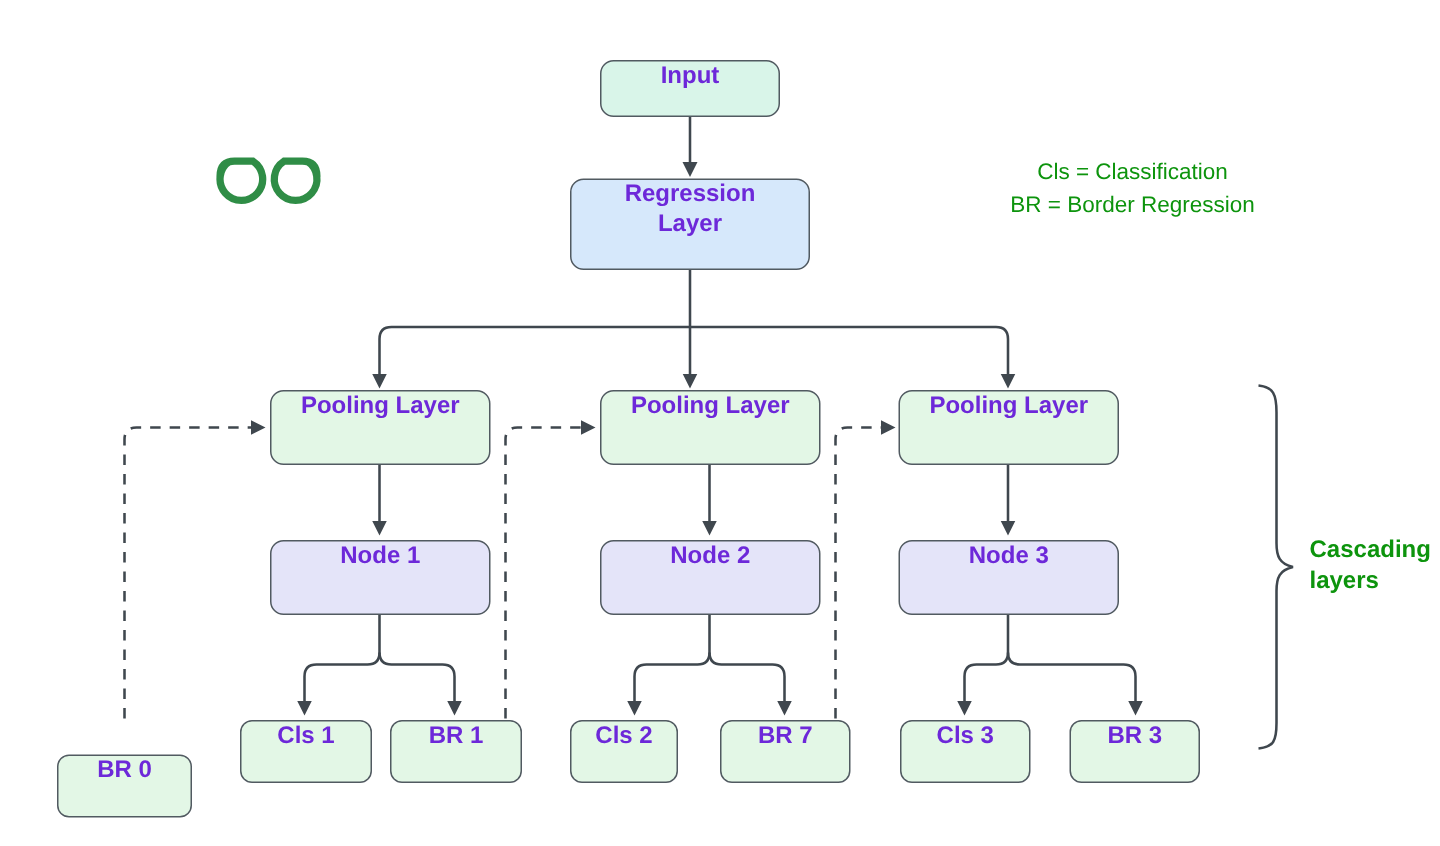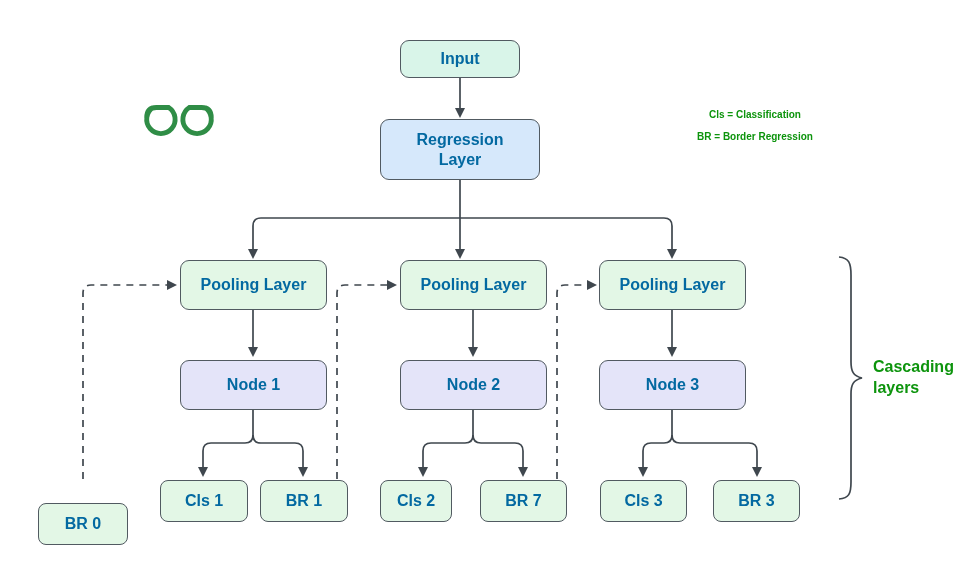--- a/index.html
+++ b/index.html
@@ -1,31 +1,31 @@
 <!DOCTYPE html>
 <html><head>
 <meta charset="utf-8">
 <style>
   html,body{margin:0;padding:0;background:#ffffff;}
   body{width:960px;height:564px;overflow:hidden;font-family:"Liberation Sans",sans-serif;}
   #canvas{position:relative;width:960px;height:564px;background:#ffffff;}
   #wires{position:absolute;left:0;top:0;width:960px;height:564px;}
   .box{
-    position:absolute;display:flex;align-items:center;justify-content:center;
+    position:absolute;display:flex;align-items:flex-start;justify-content:center;
     border:1.6px solid #515a61;border-radius:9px;box-sizing:border-box;
-    color:#0369a1;font-weight:bold;font-size:16px;text-align:center;line-height:20px;
+    color:#6d28d9;font-weight:bold;font-size:16px;text-align:center;line-height:20px;
   }
   .fill-input{background:#d9f5e9;}
   .fill-conv{background:#d6e8fb;}
   .fill-green{background:#e3f7e6;}
   .fill-node{background:#e4e4f9;}
   .leaf{border-radius:8px;}
   .legend{
     position:absolute;left:615px;top:104px;width:280px;
-    color:#0d940d;font-weight:bold;font-size:10px;line-height:21.5px;text-align:center;
+    color:#0d940d;font-weight:normal;font-size:15px;line-height:21.5px;text-align:center;
   }
   .brace-label{
     position:absolute;left:873px;top:356px;width:120px;
     color:#0d940d;font-weight:bold;font-size:16px;line-height:21px;text-align:left;
     white-space:nowrap;
   }
   .conv-label{width:122px;}
 </style>
 </head>
 <body>

